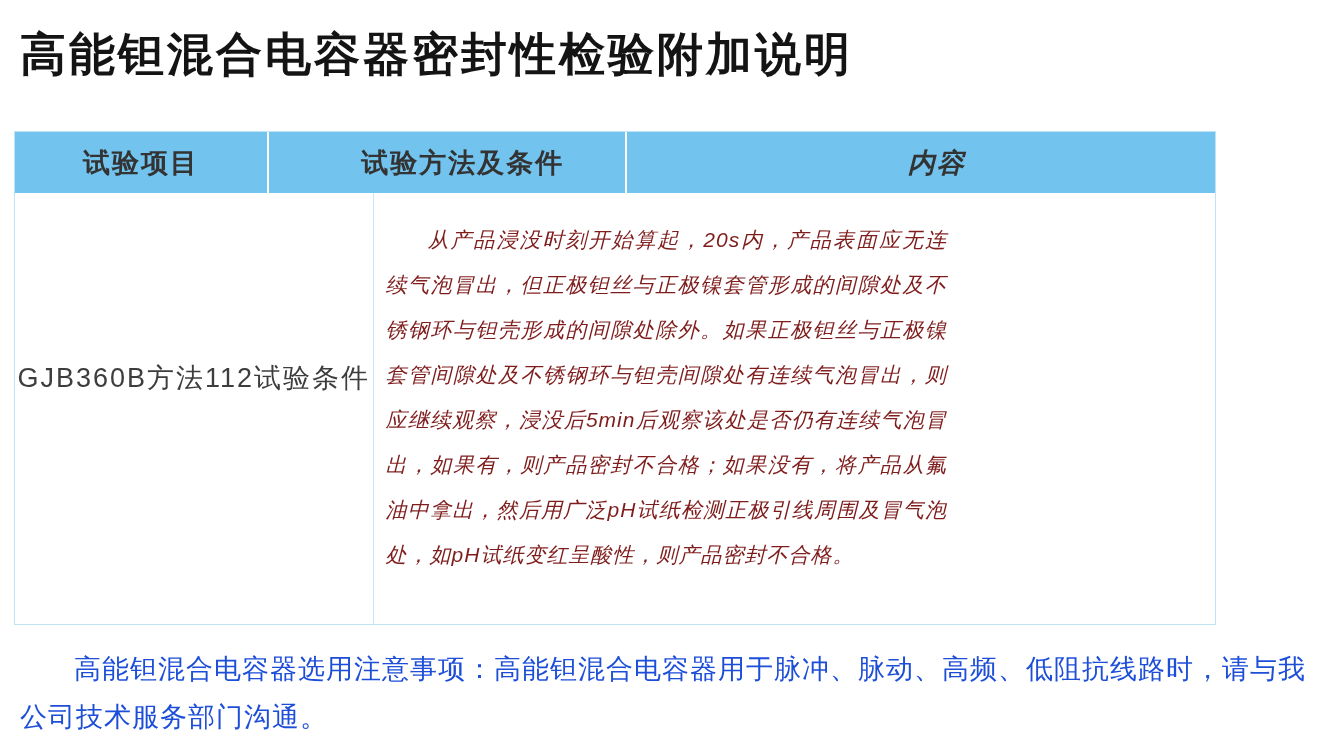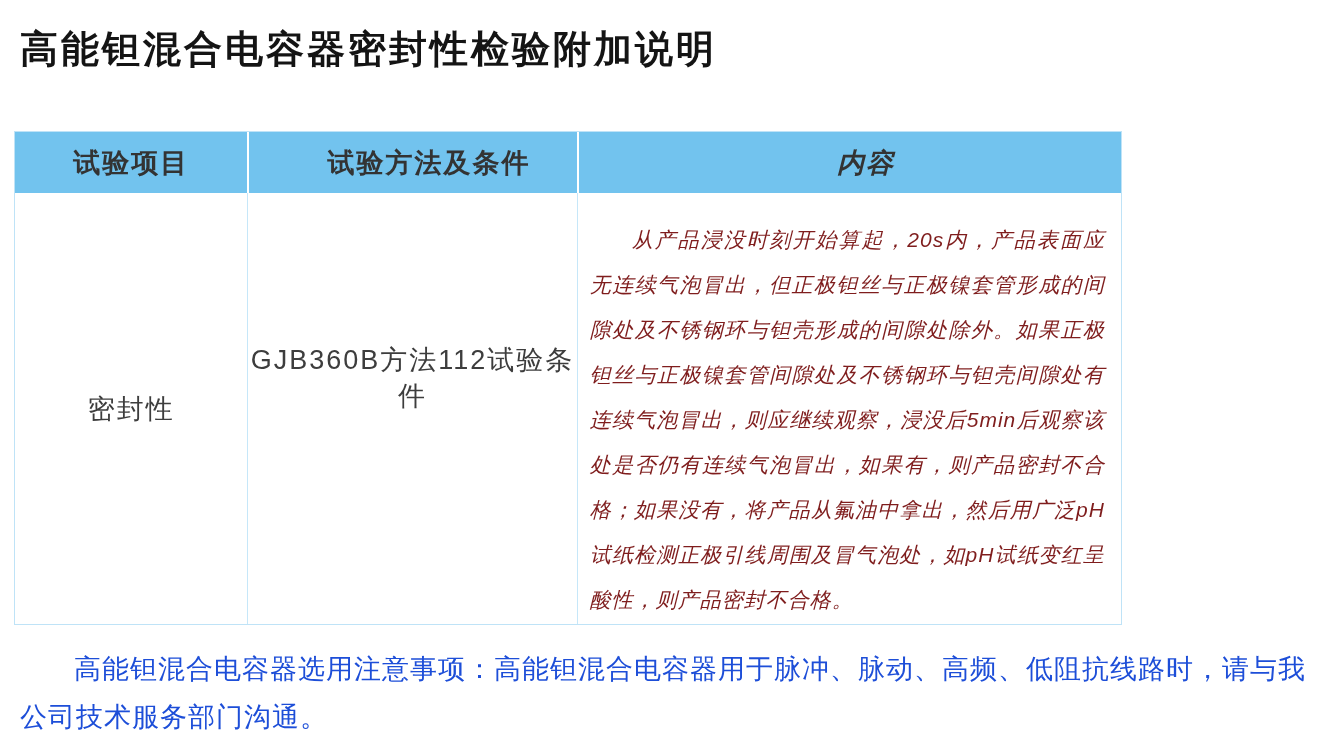--- a/index.html
+++ b/index.html
@@ -14,31 +14,31 @@
   .page {
     position: relative;
     width: 1320px;
     height: 754px;
     background: #ffffff;
   }
   .doc-title {
     position: absolute;
     left: 20px;
     top: 24px;
-    font-size: 38px;
+    font-size: 46px;
     font-weight: bold;
     color: #141414;
     letter-spacing: 3px;
     white-space: nowrap;
   }
   .spec-table {
     position: absolute;
     left: 14px;
     top: 131px;
-    width: 1108px;
+    width: 1202px;
     border: 1px solid #bfe3f7;
     background: #ffffff;
   }
   .thead-row {
     display: flex;
     height: 61px;
   }
   .th {
     background: #72c3ee;
     display: flex;
@@ -106,23 +106,20 @@
   <div class="spec-table">
 
     <div class="thead-row">
       <div class="th col-1">试验项目</div>
       <div class="th col-2">试验方法及条件</div>
       <div class="th col-3">内容</div>
     </div>
 
     <div class="tbody-row">
 
-      <div class="td col-1 cell-center">
-        <span>密封性</span>
-      </div>
 
       <div class="td col-2 cell-center">
         <span>GJB360B方法112试验条件</span>
         <span class="method-gap"></span>
       </div>
 
       <div class="td col-3 content-cell">
         <div class="content-text">从产品浸没时刻开始算起，20s内，产品表面应无连续气泡冒出，但正极钽丝与正极镍套管形成的间隙处及不锈钢环与钽壳形成的间隙处除外。如果正极钽丝与正极镍套管间隙处及不锈钢环与钽壳间隙处有连续气泡冒出，则应继续观察，浸没后5min后观察该处是否仍有连续气泡冒出，如果有，则产品密封不合格；如果没有，将产品从氟油中拿出，然后用广泛pH试纸检测正极引线周围及冒气泡处，如pH试纸变红呈酸性，则产品密封不合格。</div>
       </div>
 

